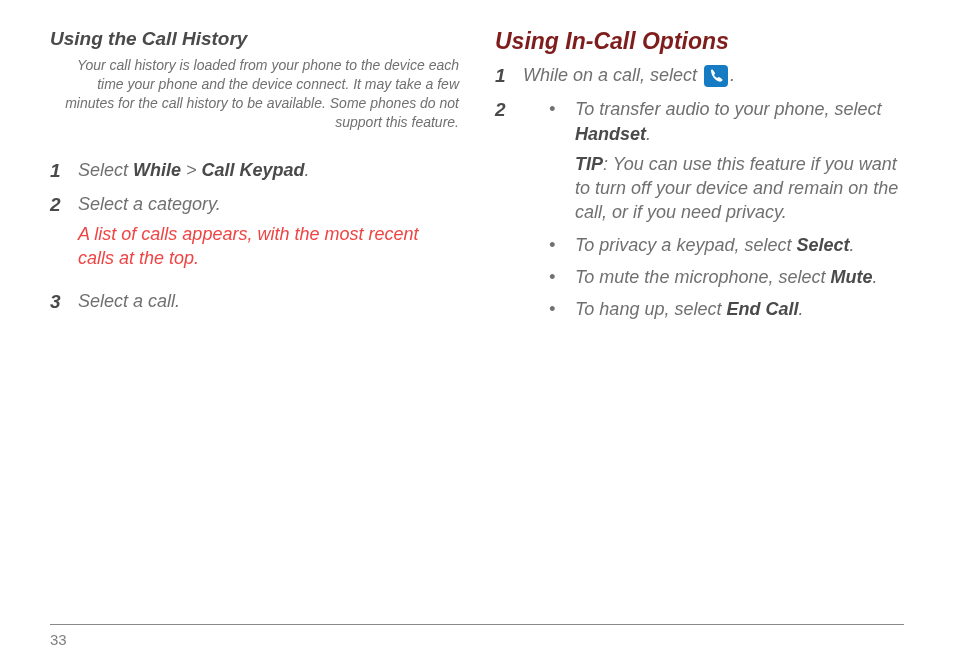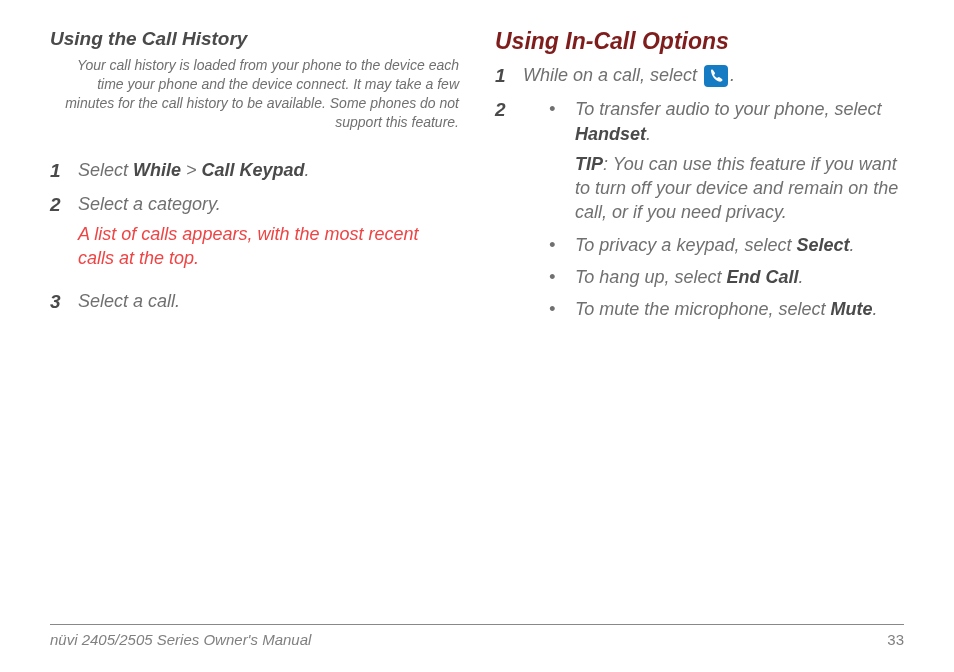--- a/index.html
+++ b/index.html
@@ -163,28 +163,27 @@
       <li>
         <ul class="bullet-list" style="margin-top:8px;">
           <li>
             <span>To transfer audio to your phone, select </span><span class="bold">Handset</span><span>.</span>
             <div class="tip-line"><span class="bold">TIP</span><span>: You can use this feature if you want to turn off your device and remain on the call, or if you need privacy.</span></div>
           </li>
           <li>
             <span>To privacy a keypad, select </span><span class="bold">Select</span><span>.</span>
           </li>
           <li>
-            <span>To hang up, select </span><span class="bold">End Call</span><span>.</span>
+            <span>To mute the microphone, select </span><span class="bold">Mute</span><span>.</span>
           </li>
           <li>
-            <span>To mute the microphone, select </span><span class="bold">Mute</span><span>.</span>
+            <span>To hang up, select </span><span class="bold">End Call</span><span>.</span>
           </li>
         </ul>
       </li>
     </ol>
   </div>
 
 </div>
 
 <div class="footer">
-  <span>nüvi 2405/2505 Series Owner's Manual</span>
   <span class="page">33</span>
 </div>
 
 </body></html>

